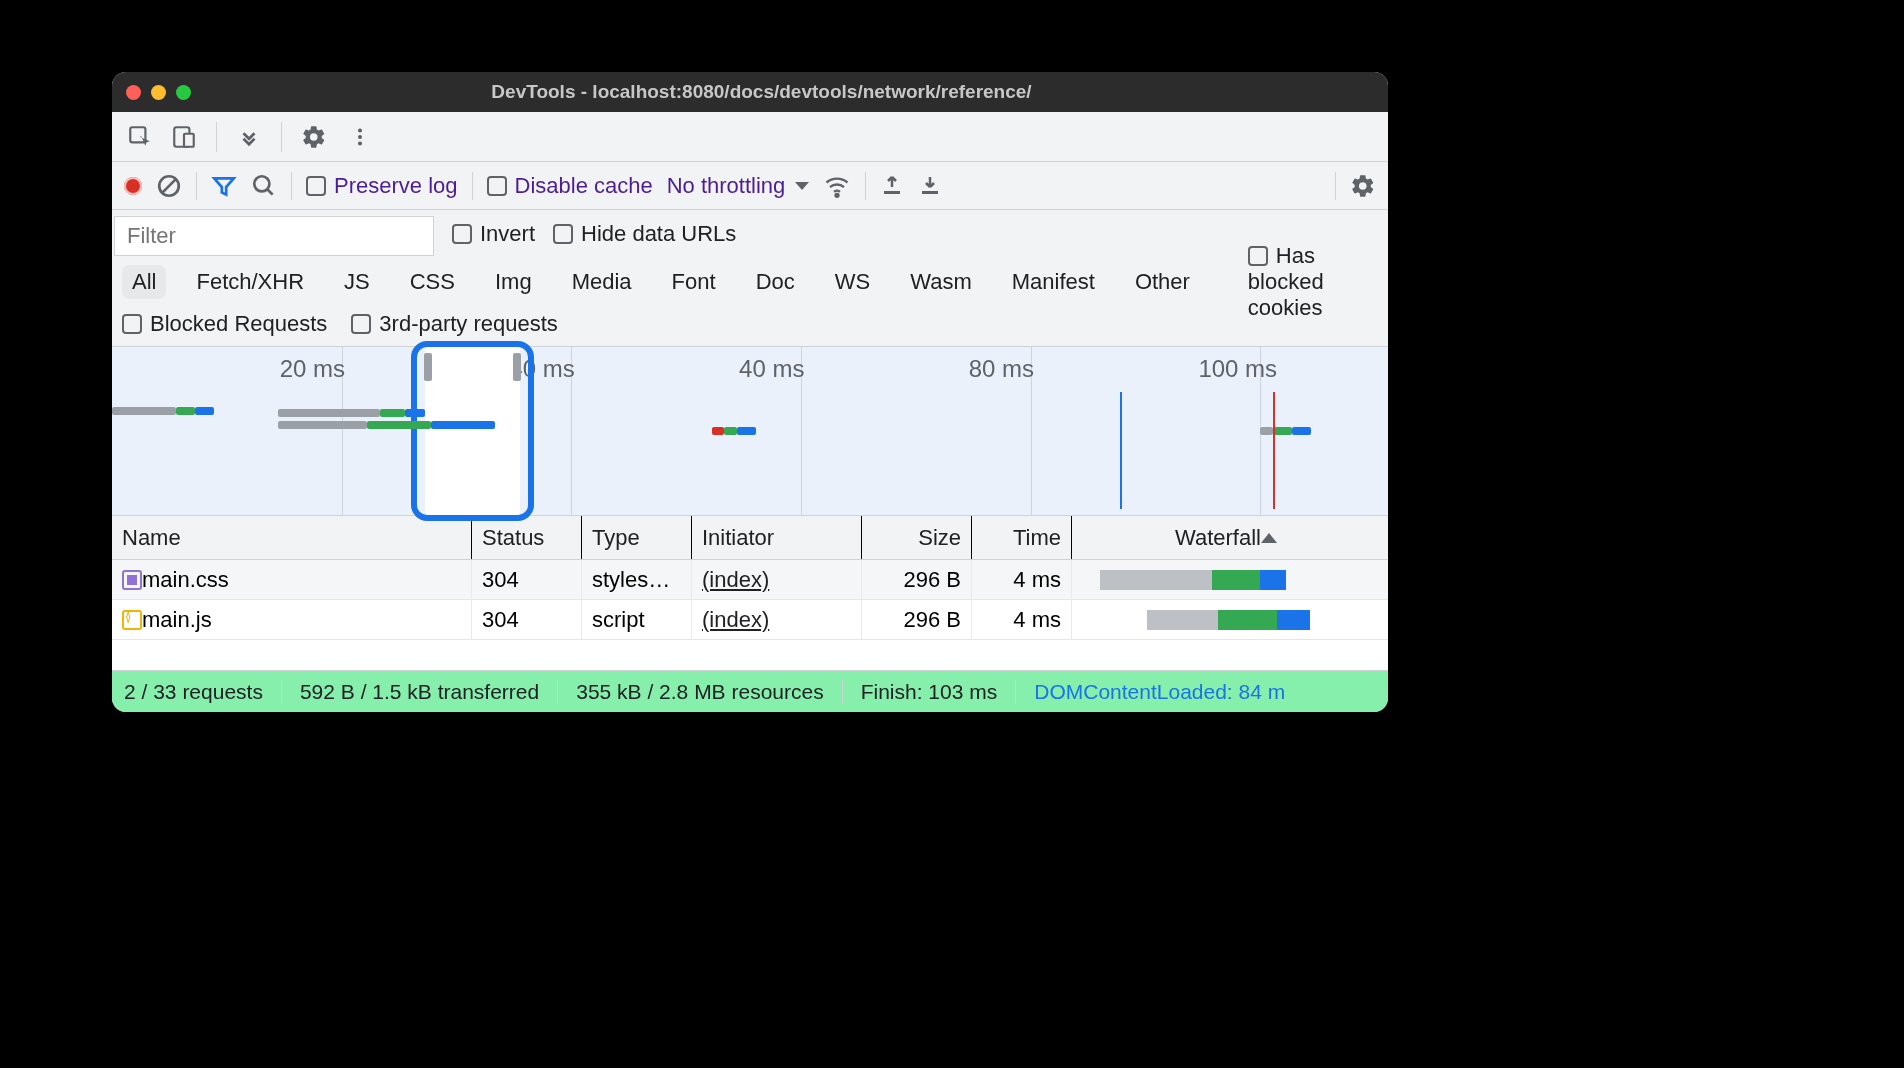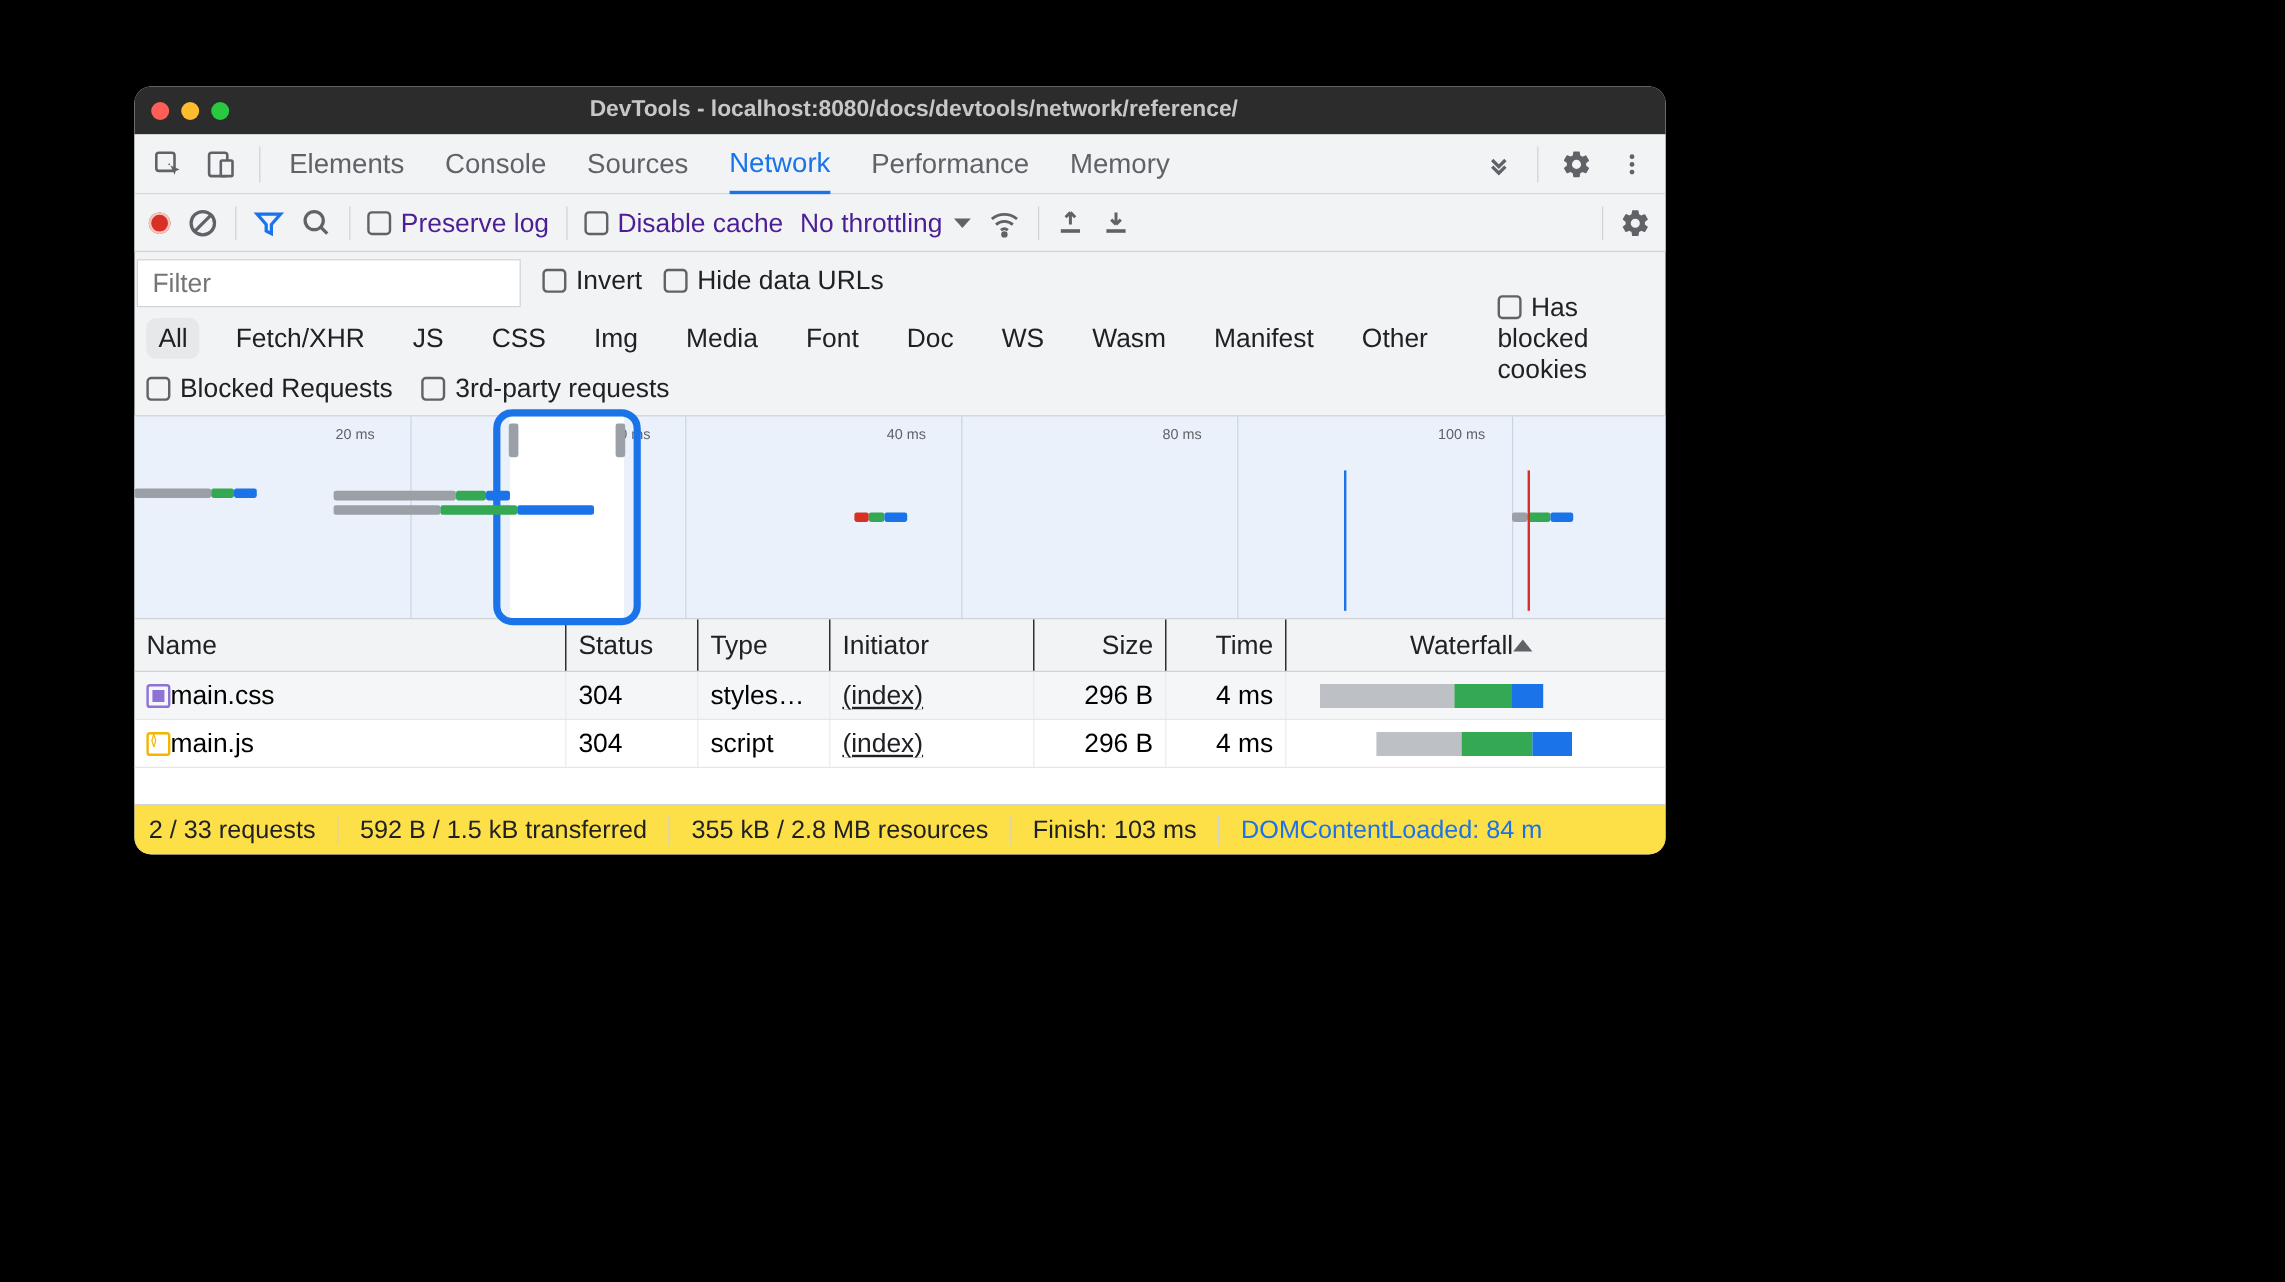--- a/index.html
+++ b/index.html
@@ -39,21 +39,21 @@
   
   .filterRow1 { height: 48px; display:flex; align-items:center; gap:18px; padding:0 10px 0 0; font-size:22px; color:#202124; }
   .filterInput { width: 320px; height: 40px; margin:4px 0 0 2px; background:#fff; border:1px solid #cfd2d6; padding:4px 12px; font-size:22px; color:#9aa0a6; }
   .filterRow2 { height: 48px; display:flex; align-items:center; gap:20px; padding:0 10px; font-size:22px; color:#202124; }
   .pill { padding:4px 10px; border-radius:8px; cursor:pointer; }
   .pill.sel { background:#e6e8ea; }
   .filterRow3 { height: 40px; display:flex; align-items:center; gap:24px; padding:0 10px 4px 10px; font-size:22px; color:#202124; }
 
   
   .overview { position:relative; height: 170px; border-top:1px solid #cfd2d6; border-bottom:1px solid #cfd2d6; background:#eaf1fb; }
-  .ovLabel { position:absolute; top:8px; font-size:12px; color:#5f6368; }
+  .ovLabel { position:absolute; top:8px; font-size:24px; color:#5f6368; }
   .gridline { position:absolute; top:0; bottom:0; width:1px; background:#cbd4e1; }
   .ovSel { position:absolute; top:0; bottom:0; background:#fff; }
   .ovSelHandle { position:absolute; top:6px; width:8px; height:28px; background:#9aa0a6; border-radius:2px; }
   .blueRing { position:absolute; border:6px solid #1a73e8; border-radius:16px; pointer-events:none; }
   .marker { position:absolute; top:45px; bottom:6px; width:2px; }
   .blueMk { background:#1a73e8; } .redMk { background:#d93025; }
   .ovBar { position:absolute; height:8px; border-radius:2px; }
 
   
   .tableHead, .row { display:grid; grid-template-columns: 360px 110px 110px 170px 110px 100px 1fr; align-items:center; font-size:22px; }
@@ -71,21 +71,21 @@
   .fileIcon { width:20px; height:20px; border:2px solid; border-radius:3px; position:relative; }
   .fileIcon.css { border-color:#8e72d6; }
   .fileIcon.css::after { content:""; position:absolute; left:3px; top:3px; width:10px; height:10px; background:#8e72d6; }
   .fileIcon.js { border-color:#f4b400; }
   .fileIcon.js::after { content:"⟨⟩"; position:absolute; left:1px; top:-2px; font-size:12px; color:#f4b400; letter-spacing:-3px; }
   .link { text-decoration: underline; color:#202124; }
   .wf { position:relative; height:20px; width:100%; }
   .wfSeg { position:absolute; top:0; bottom:0; }
 
   
-  .statusbar { height:42px; border-top:1px solid #cfd2d6; background:#fde047; display:flex; align-items:center; gap:0; padding:0 12px; font-size:21px; color:#202124; overflow:hidden; white-space:nowrap; }
+  .statusbar { height:42px; border-top:1px solid #cfd2d6; background:#86efac; display:flex; align-items:center; gap:0; padding:0 12px; font-size:21px; color:#202124; overflow:hidden; white-space:nowrap; }
   .statusbar .sep { width:1px; height:24px; background:#cfd2d6; margin:0 18px; }
   .dcl { color:#1a73e8; }
 </style>
 </head>
 <body>
 
 <div class="stage">
   <div class="window">
 
     <div class="titlebar">
@@ -105,28 +105,20 @@
             <path d="M12 12 l9 4 -3 1 -1 3 -4 -9z" fill="currentColor" stroke="none"></path>
           </svg>
       </div>
       <div class="icoBtn">
         <svg width="26" height="26" viewBox="0 0 24 24" fill="none" stroke="currentColor" stroke-width="2">
             <rect x="3" y="3" width="14" height="18" rx="2"></rect>
             <rect x="12" y="9" width="9" height="12" rx="1" fill="#f1f3f4"></rect>
           </svg>
       </div>
       <div class="divider"></div>
-      <div class="tabs" id="tabs">
-          <div class="tab">Elements</div>
-          <div class="tab">Console</div>
-          <div class="tab">Sources</div>
-          <div class="tab active">Network</div>
-          <div class="tab">Performance</div>
-          <div class="tab">Memory</div>
-        </div>
       <div class="icoBtn">
         <svg width="22" height="22" viewBox="0 0 24 24" fill="none" stroke="currentColor" stroke-width="3">
             <path d="M6 8l6 6 6-6"></path>
             <path d="M6 14l6 6 6-6"></path>
           </svg>
       </div>
       <div class="divider"></div>
       <div class="rightIcons">
         <div class="icoBtn">
           <svg width="26" height="26" viewBox="0 0 24 24" fill="currentColor">

